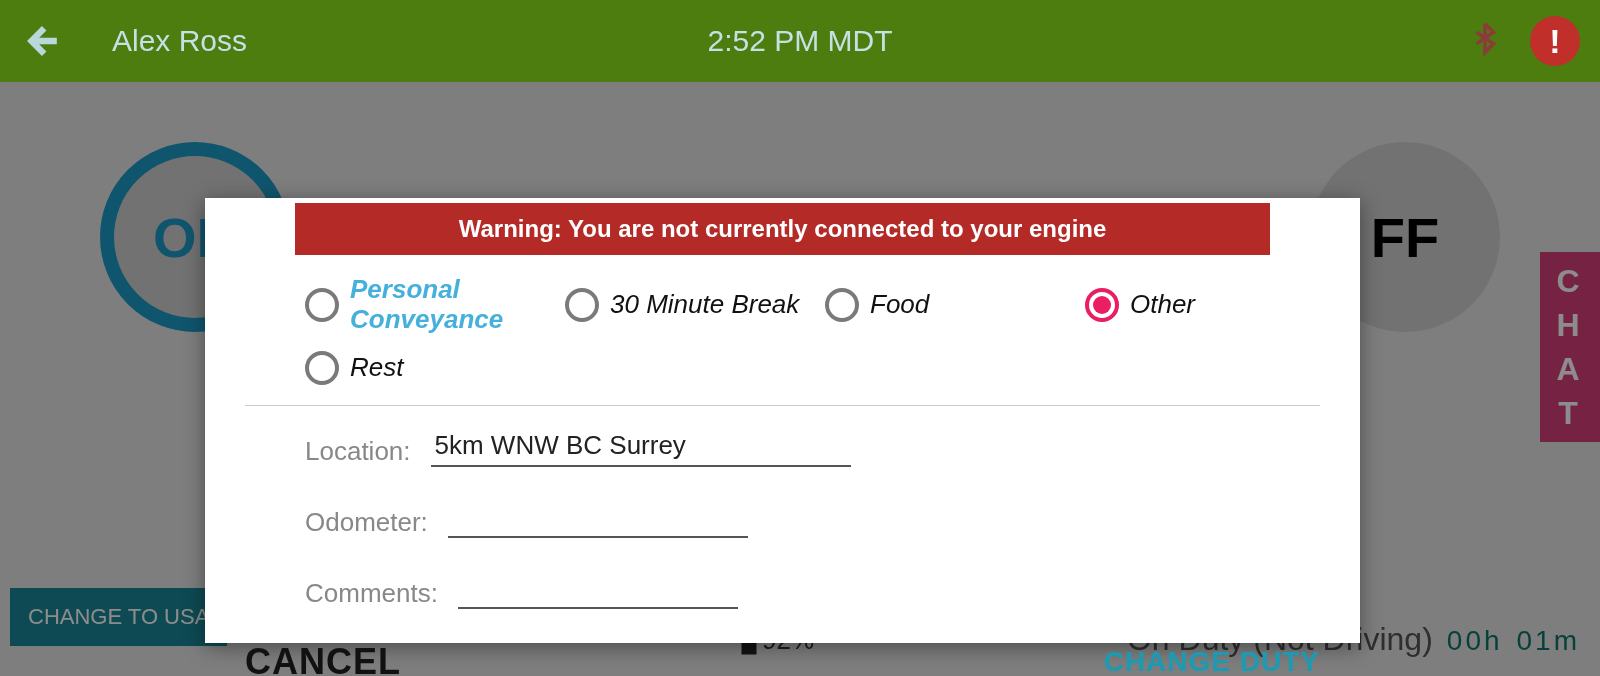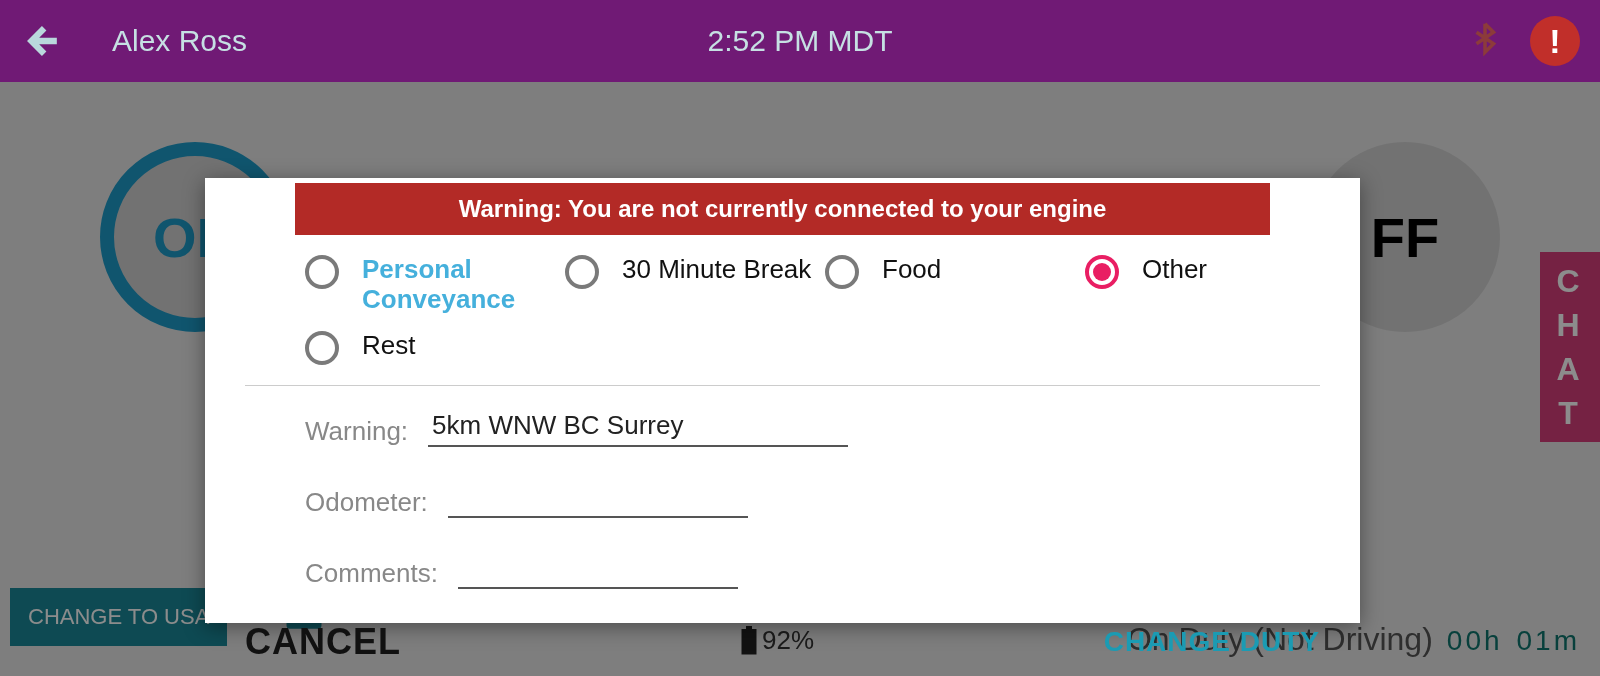--- a/index.html
+++ b/index.html
@@ -1,21 +1,21 @@
 <!DOCTYPE html>
 <html><head>
 <meta charset="utf-8">
 <style>
   * { box-sizing: border-box; margin: 0; padding: 0; font-family: Arial, Helvetica, sans-serif; }
   html, body { width: 1600px; height: 676px; overflow: hidden; background: #000; }
 
   
   .topbar {
     position: relative;
-    background: #701a75;
+    background: #4d7c0f;
     height: 82px;
     display: flex;
     align-items: center;
     color: #b9d8dc;
     font-size: 28px;
     padding: 0 20px;
   }
   .topbar .back-icon { width: 42px; height: 42px; display:flex; align-items:center; justify-content:center; }
   .topbar .back-icon svg { stroke:#b9d8dc; stroke-width:4; fill:none; }
   .topbar .user-name { margin-left: 50px; font-size: 30px; color:#c6e0e3; }
@@ -49,36 +49,36 @@
     position:absolute; right:20px; bottom:18px; display:flex; align-items:baseline; gap:14px;
     font-size:32px; color:#555;
   }
   .duty-status .time { color:#0f766e; font-size:28px; letter-spacing:3px; }
 
   
   .overlay { position:absolute; inset:0; background:rgba(0,0,0,0.45); }
 
   
   .dialog {
-    position:absolute; left:205px; top:96px; width:1155px; height:445px;
+    position:absolute; left:205px; top:116px; width:1155px; height:445px;
     background:#fff; box-shadow:0 4px 20px rgba(0,0,0,0.4);
     display:flex; flex-direction:column;
   }
   .warning-bar {
     margin:5px 90px 0 90px; background:#b32a26; color:#fff; text-align:center;
     font-size:24px; font-weight:bold; padding:12px 8px;
   }
   .radio-grid {
     display:grid; grid-template-columns: 260px 260px 260px 260px;
     column-gap:0; row-gap:16px;
     padding:20px 40px 20px 60px;
     border-bottom:1px solid #ccc;
     margin:0 40px;
   }
-  .radio-item { display:flex; gap:23px; cursor:pointer; }
+  .radio-item { display:flex; align-items:center; gap:11px; cursor:pointer;font-style:italic; }
   .radio-outer {
     width:34px; height:34px; border-radius:50%; border:4px solid #7a7a7a; flex-shrink:0;
     display:flex; align-items:center; justify-content:center;
   }
   .radio-item.selected .radio-outer { border-color:#e91e63; }
   .radio-inner { width:18px; height:18px; border-radius:50%; background:#e91e63; display:none;}
   .radio-item.selected .radio-inner { display:block; }
   .radio-label { font-size:26px; color:#111; line-height:1.15; }
   .radio-item.highlight .radio-label { color:#45b0dc; font-weight:bold; }
 
@@ -181,21 +181,21 @@
         <div class="radio-label">Other</div>
       </div>
       <div class="radio-item">
         <div class="radio-outer"></div>
         <div class="radio-label">Rest</div>
       </div>
     </div>
 
     <div class="fields">
       <div class="field loc">
-        <span class="field-label">Warning:</span>
+        <span class="field-label">Location:</span>
         <input class="field-input" value="5km WNW BC Surrey" style="">
       </div>
       <div class="field odo">
         <span class="field-label">Odometer:</span>
         <input class="field-input" value="" style="">
       </div>
       <div class="field com" style="width:100%;">
         <span class="field-label">Comments:</span>
         <input class="field-input" value="" style="">
       </div>

